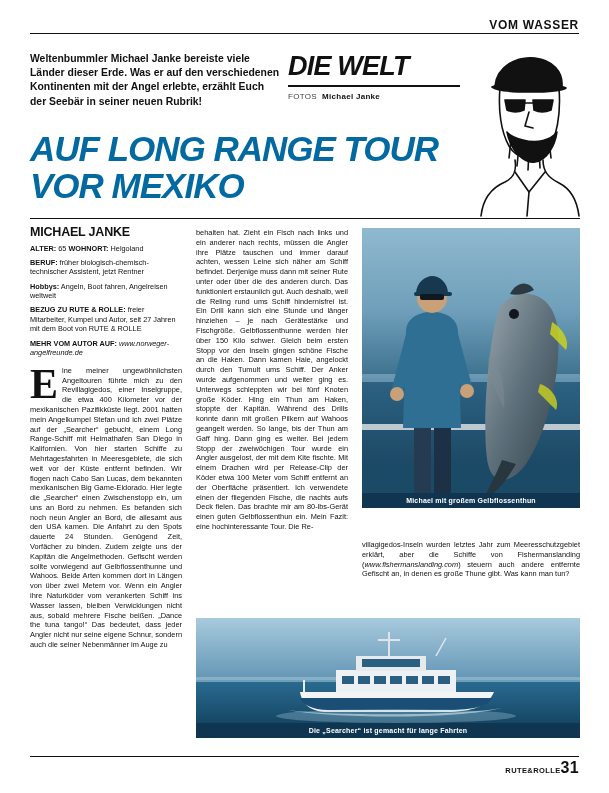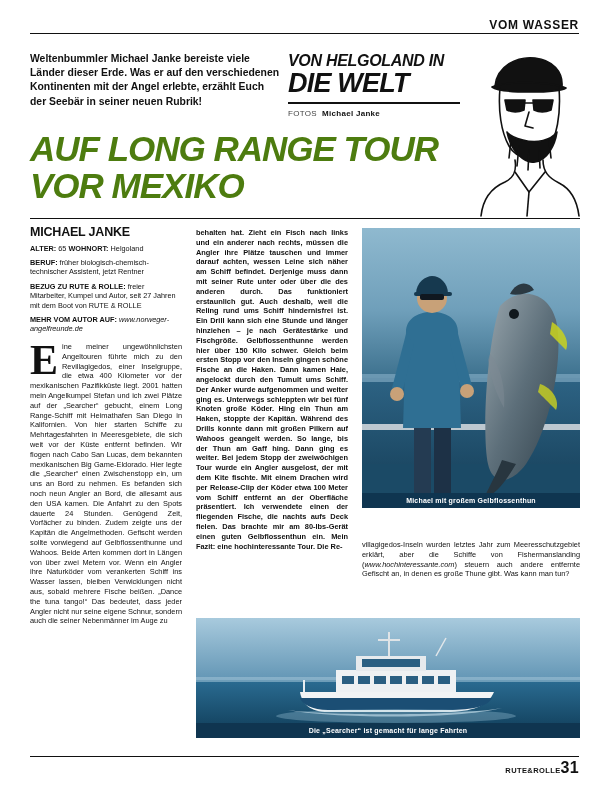--- a/index.html
+++ b/index.html
@@ -101,42 +101,42 @@
   .headline {
     position: absolute;
     top: 130px;
     left: 30px;
     width: 420px;
     font-size: 35px;
     line-height: 37px;
     font-weight: bold;
     font-style: italic;
     letter-spacing: -1px;
-    color: #4d7c0f;
+    color: #0369a1;
     text-transform: uppercase;
   }
   .headline-rule {
     position: absolute;
     top: 218px;
     left: 30px;
     width: 550px;
     height: 1px;
     background: #111;
   }
 
   
   .col {
     position: absolute;
     font-size: 7.4px;
     line-height: 9.8px;
     text-align: justify;
     color: #111;
   }
   .col1 { top: 228px; left: 30px;  width: 152px; }
-  .col2 { top: 228px; left: 196px; width: 152px; font-weight: bold; }
+  .col2 { top: 228px; left: 196px; width: 152px; }
   .col3 { top: 540px; left: 362px; width: 218px; }
 
   .bio-title {
     font-size: 12.5px;
     font-weight: bold;
     letter-spacing: -0.2px;
     margin-bottom: 6px;
   }
   .bio {
     font-size: 7.3px;
@@ -238,21 +238,20 @@
 <div class="page">
 
   <div class="runhead">VOM WASSER</div>
   <div class="runhead-rule"></div>
 
   <div class="intro">
     <span>Weltenbummler </span><span>Michael Janke</span><span> bereiste viele Länder dieser Erde. Was er auf den verschiedenen Kontinenten mit der Angel erlebte, erzählt Euch der Seebär in seiner neuen Rubrik!</span>
   </div>
 
   <div class="kicker">
-    <div class="line1">VON HELGOLAND IN</div>
     <div class="line2">DIE WELT</div>
     <div class="kicker-rule"></div>
     <div class="fotos">
       <span>FOTOS</span>
       &nbsp;<b>Michael Janke</b>
     </div>
   </div>
 
   <div class="illu">
     <svg viewBox="0 0 120 185" width="120" height="185" aria-hidden="true">
@@ -291,39 +290,43 @@
         <b>ALTER:</b>
         <span>65</span>
         <b>WOHNORT:</b>
         <span>Helgoland</span>
       </span>
       <span class="grp">
         <b>BERUF:</b>
         <span>früher biologisch-chemisch-technischer Assistent, jetzt Rentner</span>
       </span>
       <span class="grp">
+        <b>Hobbys:</b>
+        <span>Angeln, Boot fahren, Angelreisen weltweit</span>
+      </span>
+      <span class="grp">
         <b>BEZUG ZU RUTE &amp; ROLLE:</b>
         <span>freier Mitarbeiter, Kumpel und Autor, seit 27 Jahren mit dem Boot von RUTE &amp; ROLLE</span>
       </span>
       <span class="grp">
         <b>MEHR VOM AUTOR AUF:</b>
         <span class="link">www.norweger-angelfreunde.de</span>
       </span>
     </div>
     <div class="body">
       <span class="dropcap">E</span><span>ine meiner ungewöhnlichsten Angeltouren führte mich zu den Revillagigedos, einer Inselgruppe, die etwa 400 Kilometer vor der mexikanischen Pazifikküste liegt. 2001 hatten mein Angelkumpel Stefan und ich zwei Plätze auf der „Searcher“ gebucht, einem Long Range-Schiff mit Heimathafen San Diego in Kalifornien. Von hier starten Schiffe zu Mehrtagesfahrten in Meeresgebiete, die sich weit vor der Küste entfernt befinden. Wir flogen nach Cabo San Lucas, dem bekannten mexikanischen Big Game-Eldorado. Hier legte die „Searcher“ einen Zwischenstopp ein, um uns an Bord zu nehmen. Es befanden sich noch neun Angler an Bord, die allesamt aus den USA kamen. Die Anfahrt zu den Spots dauerte 24 Stunden. Genügend Zeit, Vorfächer zu binden. Zudem zeigte uns der Kapitän die Angelmethoden. Gefischt werden sollte vorwiegend auf Gelbflossenthunne und Wahoos. Beide Arten kommen dort in Längen von über zwei Metern vor. Wenn ein Angler ihre Naturköder vom verankerten Schiff ins Wasser lassen, bleiben Verwicklungen nicht aus, sobald mehrere Fische beißen. „Dance the tuna tango!“ Das bedeutet, dass jeder Angler nicht nur seine eigene Schnur, sondern auch die seiner Nebenmänner im Auge zu</span>
     </div>
   </div>
 
   <div class="col col2">
     <span>behalten hat. Zieht ein Fisch nach links und ein anderer nach rechts, müssen die Angler ihre Plätze tauschen und immer darauf achten, wessen Leine sich näher am Schiff befindet. Derjenige muss dann mit seiner Rute unter oder über die des anderen durch. Das funktioniert erstaunlich gut. Auch deshalb, weil die Reling rund ums Schiff hindernisfrei ist. Ein Drill kann sich eine Stunde und länger hinziehen – je nach Gerätestärke und Fischgröße. Gelbflossenthunne werden hier über 150 Kilo schwer. Gleich beim ersten Stopp vor den Inseln gingen schöne Fische an die Haken. Dann kamen Haie, angelockt durch den Tumult ums Schiff. Der Anker wurde aufgenommen und weiter ging es. Unterwegs schleppten wir bei fünf Knoten große Köder. Hing ein Thun am Haken, stoppte der Kapitän. Während des Drills konnte dann mit großen Pilkern auf Wahoos geangelt werden. So lange, bis der Thun am Gaff hing. Dann ging es weiter. Bei jedem Stopp der zweiwöchigen Tour wurde ein Angler ausgelost, der mit dem Kite fischte. Mit einem Drachen wird per Release-Clip der Köder etwa 100 Meter vom Schiff entfernt an der Oberfläche präsentiert. Ich verwendete einen der fliegenden Fische, die nachts aufs Deck fielen. Das brachte mir am 80-lbs-Gerät einen guten Gelbflossenthun ein. Mein Fazit: eine hochinteressante Tour. Die Re-</span>
   </div>
 
   <div class="col col3">
-    <span>villagigedos-Inseln wurden letztes Jahr zum Meeresschutzgebiet erklärt, aber die Schiffe von Fishermanslanding (</span><span class="italic">www.hochinteressante.com</span><span>) steuern auch andere entfernte Gefischt an, in denen es große Thune gibt. Was kann man tun?</span>
+    <span>villagigedos-Inseln wurden letztes Jahr zum Meeresschutzgebiet erklärt, aber die Schiffe von Fishermanslanding (</span><span class="italic">www.fishermanslanding.com</span><span>) steuern auch andere entfernte Gefischt an, in denen es große Thune gibt. Was kann man tun?</span>
   </div>
 
   <div class="endmark">RR</div>
 
   <div class="photo-fish">
     <svg viewBox="0 0 218 280" width="218" height="280" preserveAspectRatio="none" aria-hidden="true">
       <defs>
         <linearGradient id="skyg" x1="0" y1="0" x2="0" y2="1">
           <stop offset="0%" stop-color="#8fb9cf"></stop>
           <stop offset="55%" stop-color="#6f9fba"></stop>

